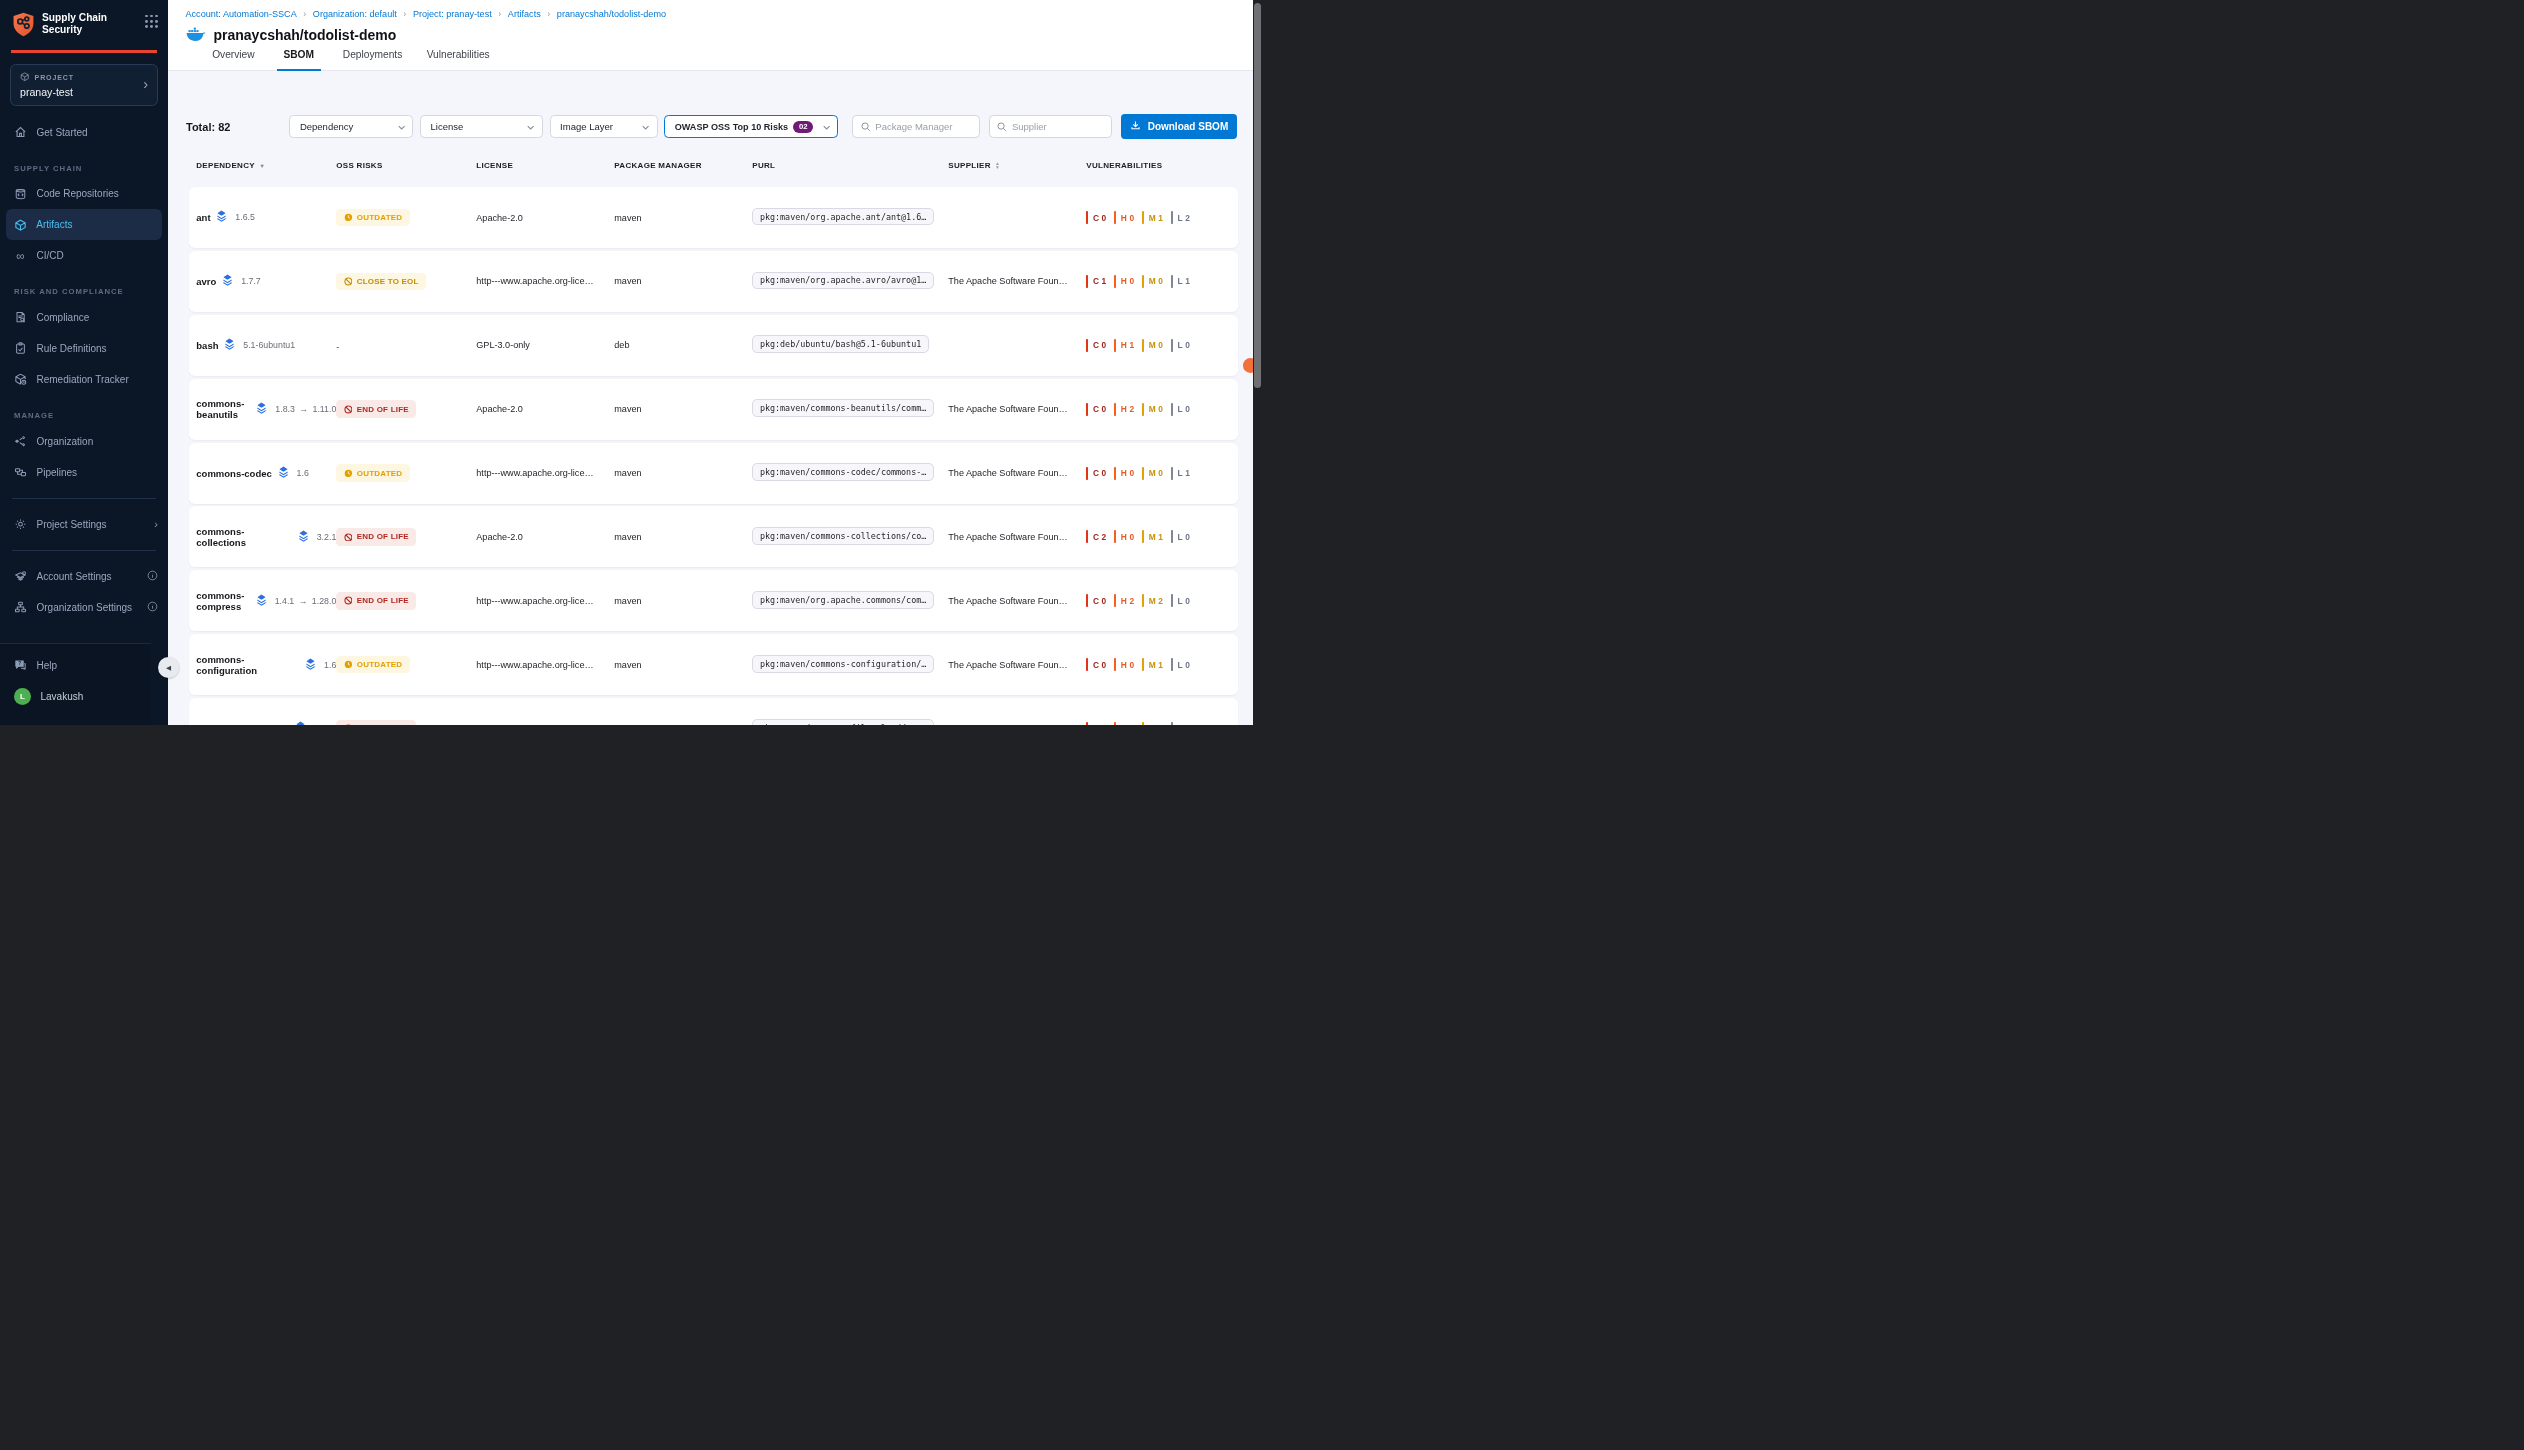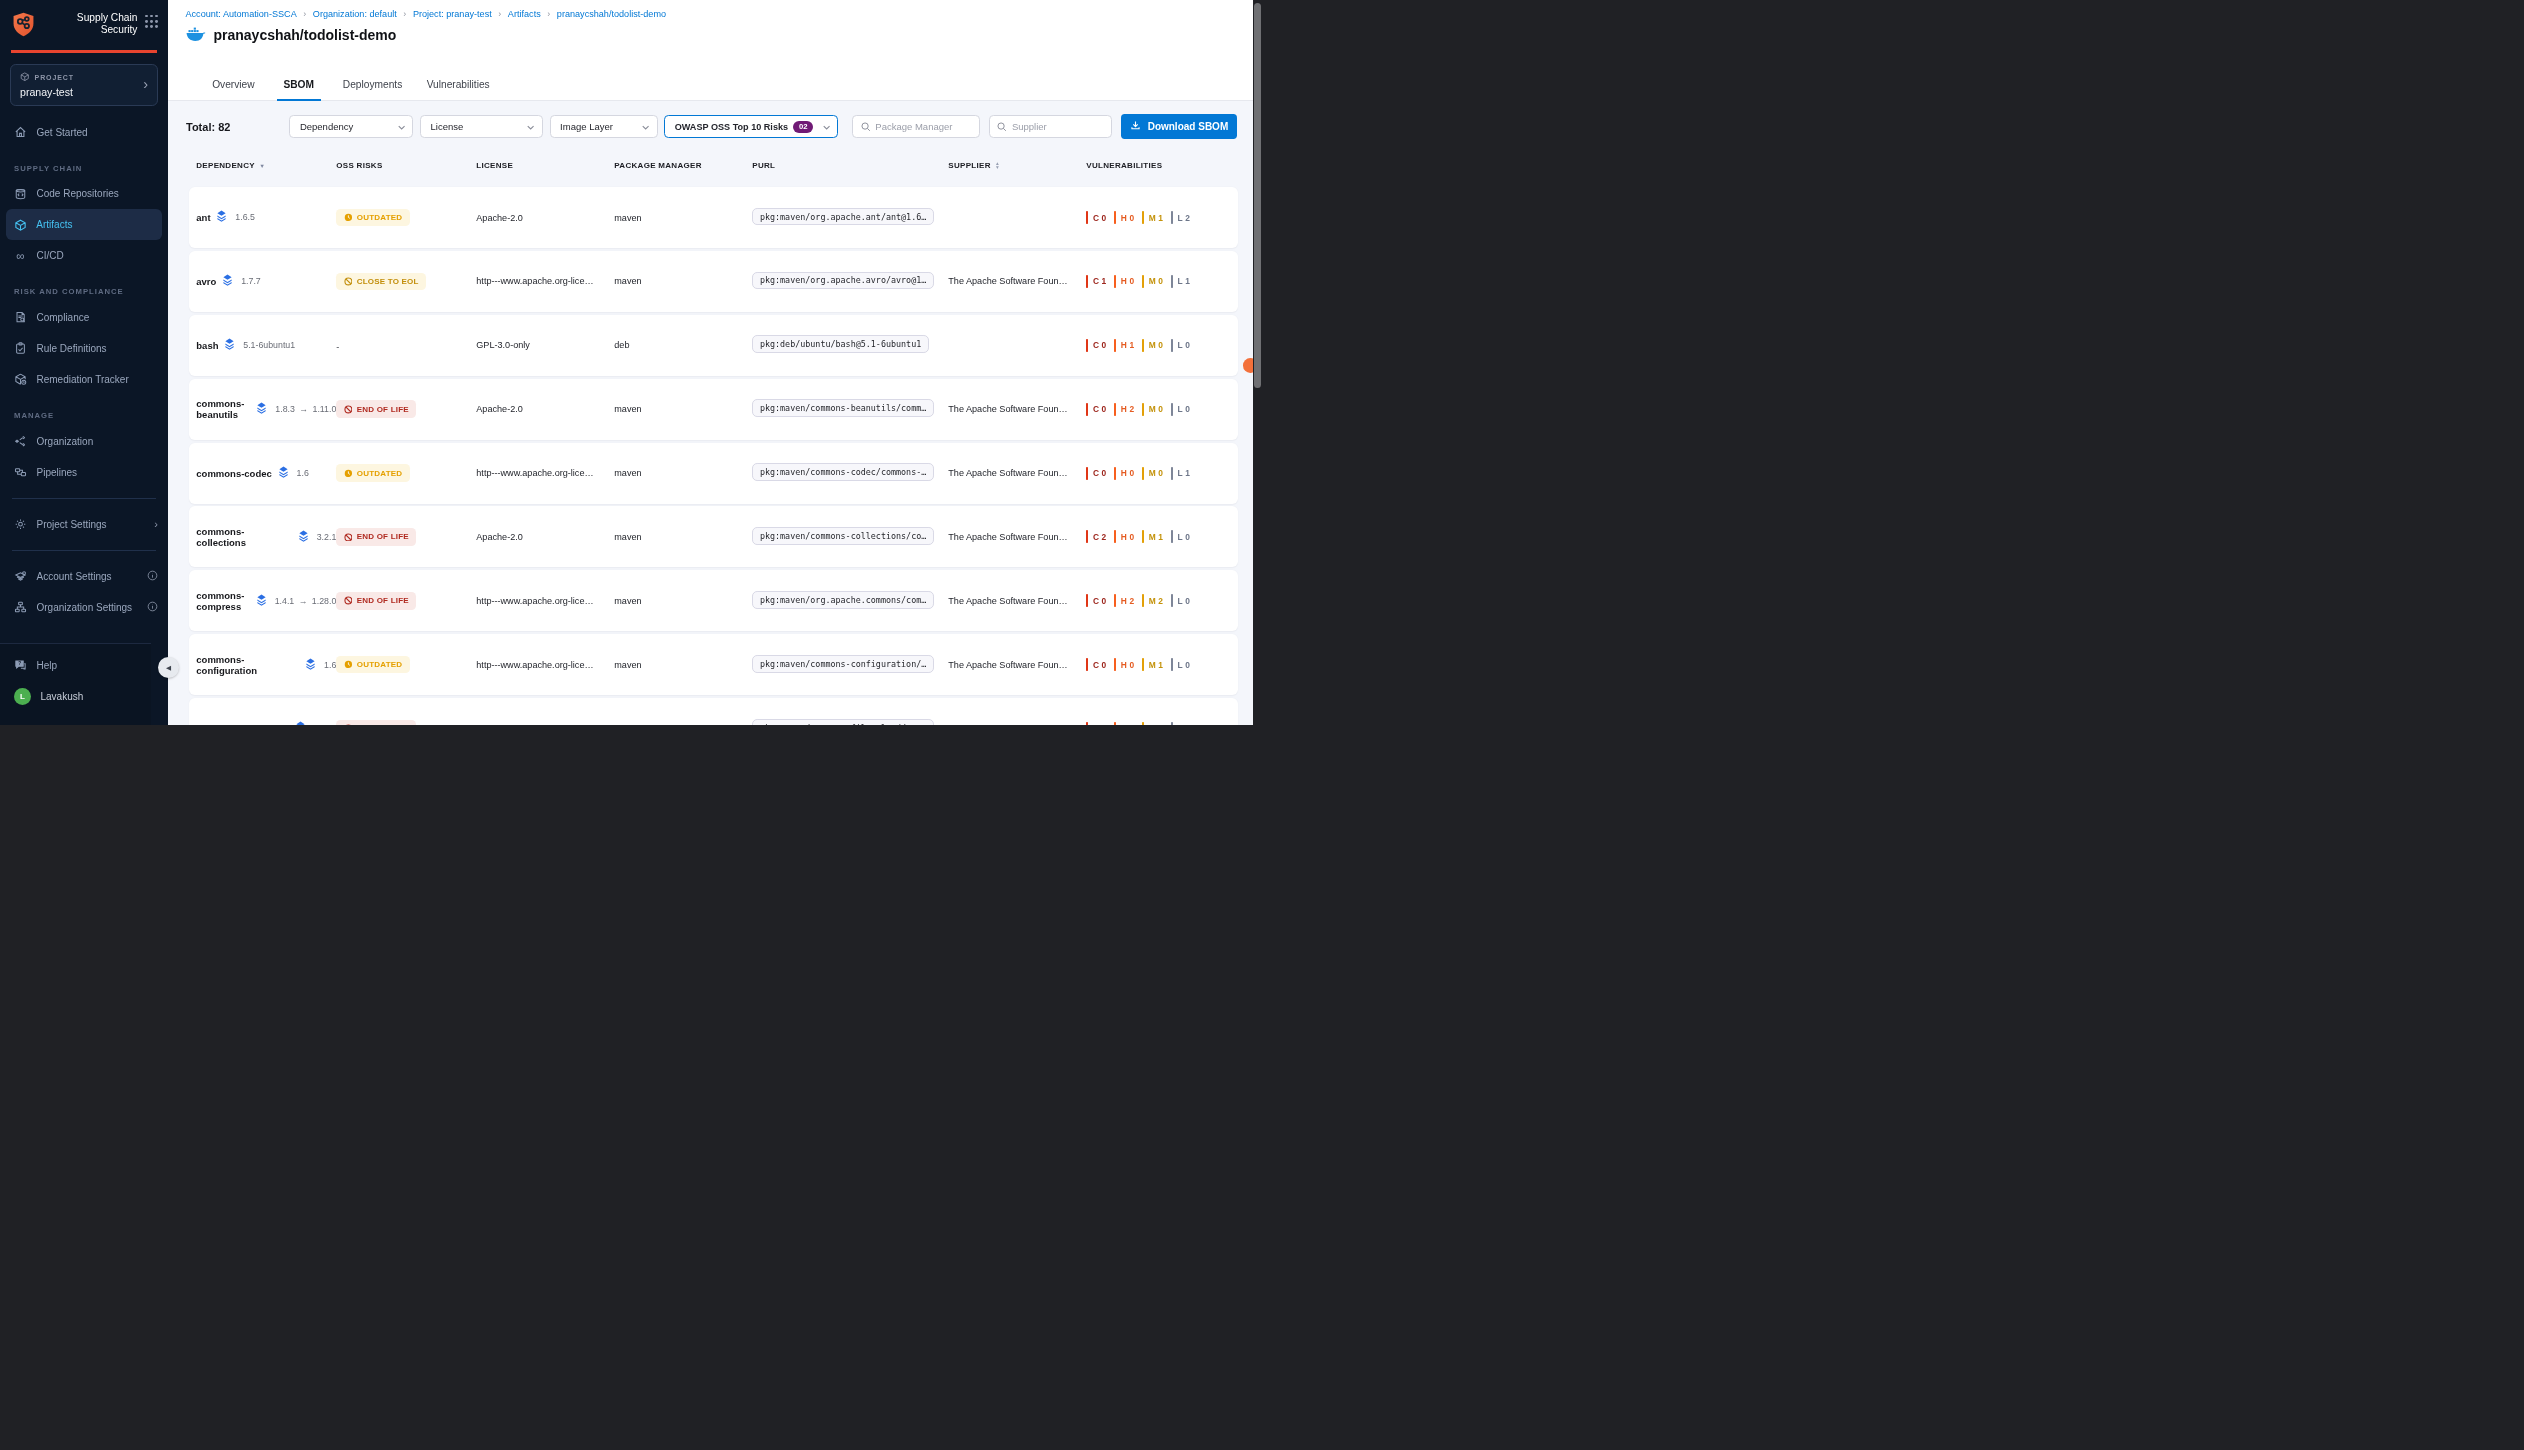--- a/index.html
+++ b/index.html
@@ -4,21 +4,21 @@
 <style>
   * { box-sizing: border-box; margin: 0; padding: 0; }
   html { background:#202125; }
   body {
     width: 1262px; height: 725px; position: relative; overflow: hidden;
     background: #f4f6fb; font-family: "Liberation Sans", sans-serif;
   }
   
   .sidebar { position:absolute; left:0; top:0; width:168px; height:725px; background:#0b1626; z-index:5; }
   .sb-head { display:flex; align-items:flex-start; padding:11.7px 10.2px 7.3px 11.7px; gap:7.3px; }
-  .sb-title { color:#fff; font-size:10.2px; font-weight:400; line-height:12.4px; flex:1;text-align:right; }
+  .sb-title { color:#fff; font-size:10.2px; font-weight:700; line-height:12.4px; flex:1; }
   .grid-icon { display:grid; grid-template-columns:repeat(3,2.9px); grid-gap:2.2px; margin-top:2.9px; cursor:pointer; }
   .grid-icon i { width:2.9px; height:2.9px; border-radius:50%; background:#8d96aa; }
   .sb-redline { height:2.2px; background:#e8442f; margin:4.4px 11px 0 11px; }
   .project-card { margin:11.7px 10.2px 0 10.2px; background:#111f33; border:0.7px solid #2a3a55; border-radius:5.8px; padding:6.6px 8.8px 7.3px 8.8px; position:relative; cursor:pointer; }
   .pc-top { display:flex; align-items:center; gap:5.1px; color:#8d95a8; font-size:7px; font-weight:700; letter-spacing:0.9px; }
   .pc-name { color:#f2f4f7; font-size:10.6px; margin-top:3.7px; }
   .pc-chev { position:absolute; right:8.8px; top:50%; transform:translateY(-58%); color:#9aa2b4; font-size:14.6px; }
   .nav { margin-top:10.2px; }
   .nav-item { display:flex; align-items:center; gap:9.5px; height:31px; padding:0 10.2px 0 14px; color:#9haab; color:#9aa7bd; font-size:10px; cursor:pointer; }
   .nav-item svg, .nav-item .gl { flex:0 0 13px; color:#8d9cb5; text-align:center; }
@@ -29,21 +29,21 @@
   .nav-right { margin-left:auto; color:#8d96aa; font-size:11px; }
   .info-i { margin-left:auto; }
   .sb-bottom { position:absolute; left:0; right:17px; bottom:0; height:82px; background:#0a1422; border-top:0.7px solid #1d2940; padding-top:5.8px; }
   .avatar { width:17px; height:17px; border-radius:50%; background:#4caf50; color:#fff; font-size:8px; font-weight:700; display:flex; align-items:center; justify-content:center; flex:0 0 17px; }
   .gl { font-size:11.7px; line-height:11.7px; }
   
   .collapse-handle { position:absolute; left:158px; top:657px; width:21px; height:21px; border-radius:50%;
     background:#e7eaef; box-shadow:0 0.7px 2.2px rgba(0,0,0,.25); z-index:6; display:flex; align-items:center; justify-content:center;
     color:#3e444e; font-size:6.6px; cursor:pointer; }
   
-  .main-header { position:absolute; left:168px; right:0; top:0; height:101px; background:#fff; border-bottom:0.7px solid #e6e8ee; z-index:2; }
+  .main-header { position:absolute; left:168px; right:0; top:0; height:71px; background:#fff; border-bottom:0.7px solid #e6e8ee; z-index:2; }
   .breadcrumb { position:absolute; left:17.5px; top:8.8px; display:flex; align-items:center; gap:6.6px; font-size:9.1px; }
   .crumb { color:#0278d5; cursor:pointer; }
   .crumb-sep { color:#9094a0; font-size:8.8px; }
   .title-row { position:absolute; left:17.5px; top:26px; display:flex; align-items:center; gap:8px; }
   .page-title { font-size:14px; font-weight:700; color:#101216; }
   .tabs { position:absolute; left:42px; bottom:-0.7px; display:flex; gap:20px; }
   .tab { padding:0 2.2px 8.8px 2.2px; font-size:10.2px; color:#3f434c; cursor:pointer; border-bottom:2.2px solid transparent; }
   .tab.active { font-weight:700; color:#17191d; border-bottom-color:#0278d5; padding-left:6.6px; padding-right:6.6px; }
   
   .filter-bar { position:absolute; left:186px; top:115px; right:25px; height:23.4px; display:flex; align-items:center; }

